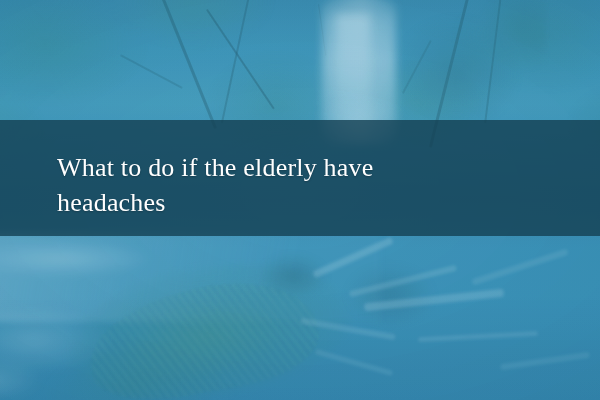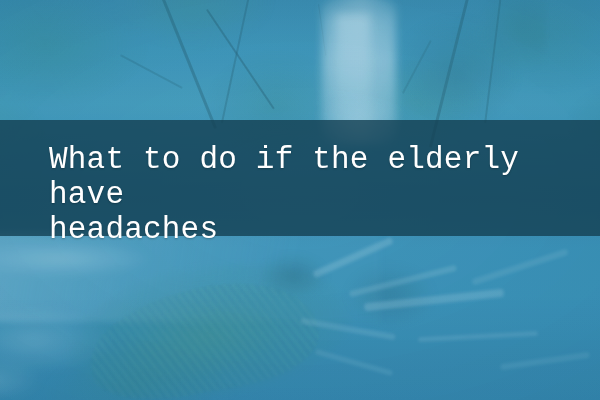--- a/index.html
+++ b/index.html
@@ -215,24 +215,24 @@
     position: absolute;
     left: 0;
     top: 120px;
     width: 600px;
     height: 116px;
     background: rgba(20,64,82,0.80);
     box-sizing: border-box;
     padding: 18px 24px 0 45px;
   }
   .caption-title {
-    margin: 4px;
+    margin: 12px;
     color: #ffffff;
-    font-family: Liberation Mono, monospace;
-    font-size: 31px;
+    font-family: Liberation Serif, serif;
+    font-size: 26px;
     font-weight: 400;
     line-height: 35px;
     letter-spacing: 0.2px;
     white-space: pre-line;
     text-shadow: 0 1px 2px rgba(0,0,0,0.25);
   }
 </style>
 </head>
 <body>
 

